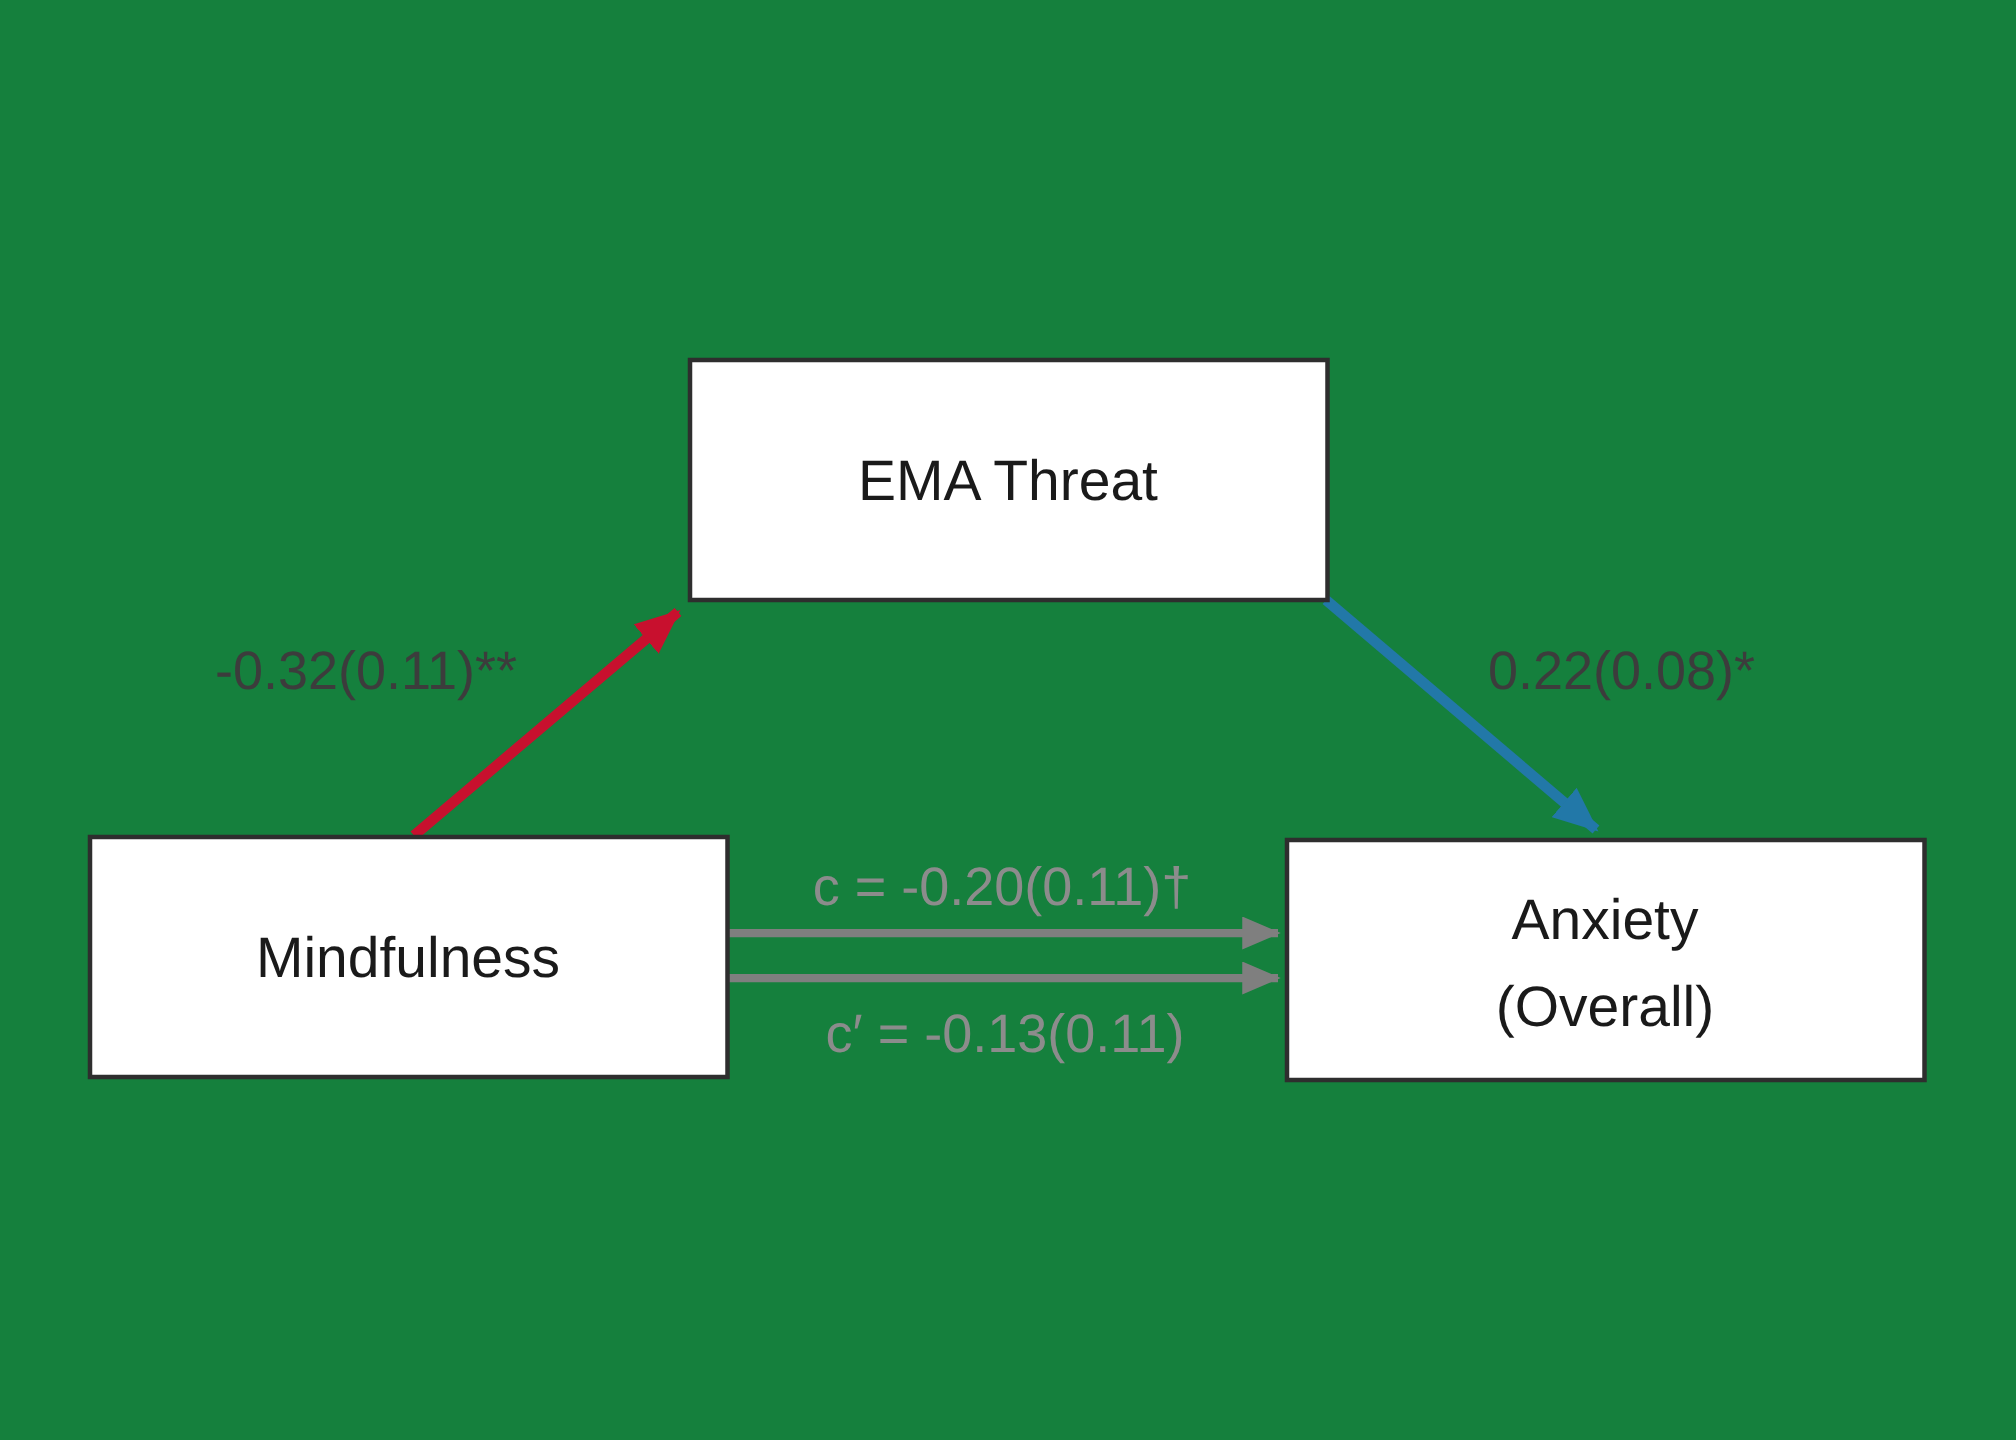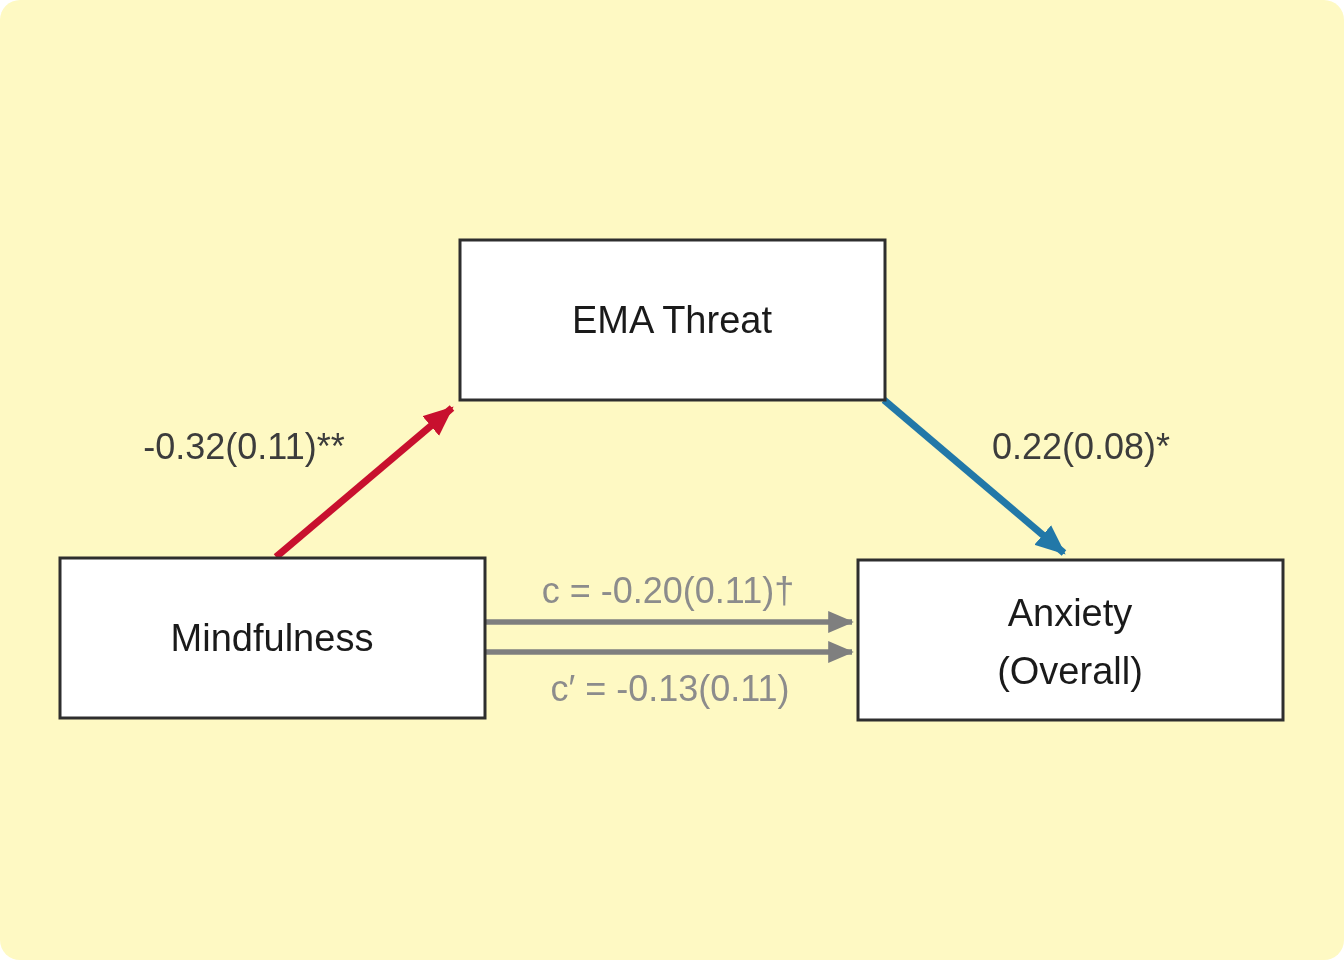--- a/index.html
+++ b/index.html
@@ -4,24 +4,23 @@
 <style>
   html, body {
     margin: 0;
     padding: 0;
     background: #ffffff;
   }
   .canvas {
     position: relative;
     width: 1344px;
     height: 960px;
-    background: #fef9c3;
+    background: #15803d;
     overflow: hidden;
     font-family: "Liberation Sans", sans-serif;
-    border-radius: 20px;
   }
   svg.diagram {
     position: absolute;
     left: 0;
     top: 0;
   }
   text.box-label {
     font-family: "Liberation Sans", sans-serif;
     font-size: 38px;
     text-anchor: middle;

